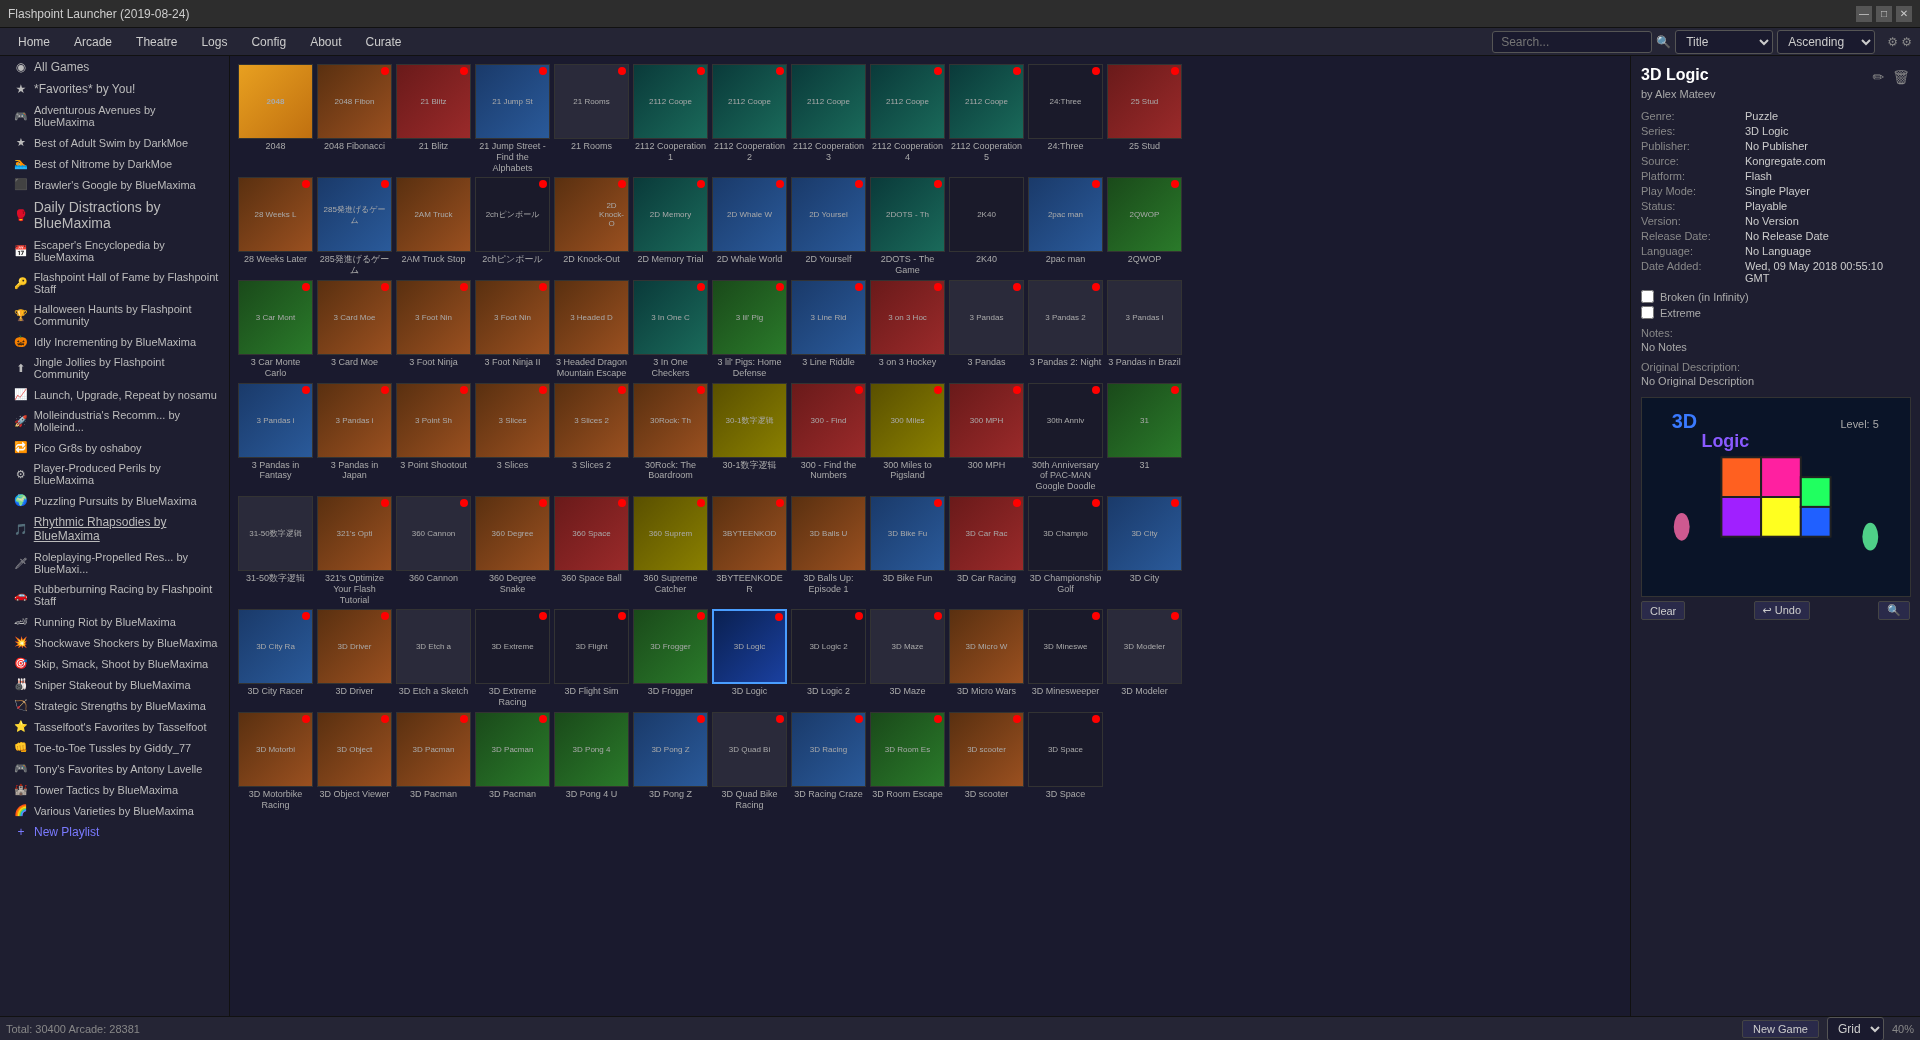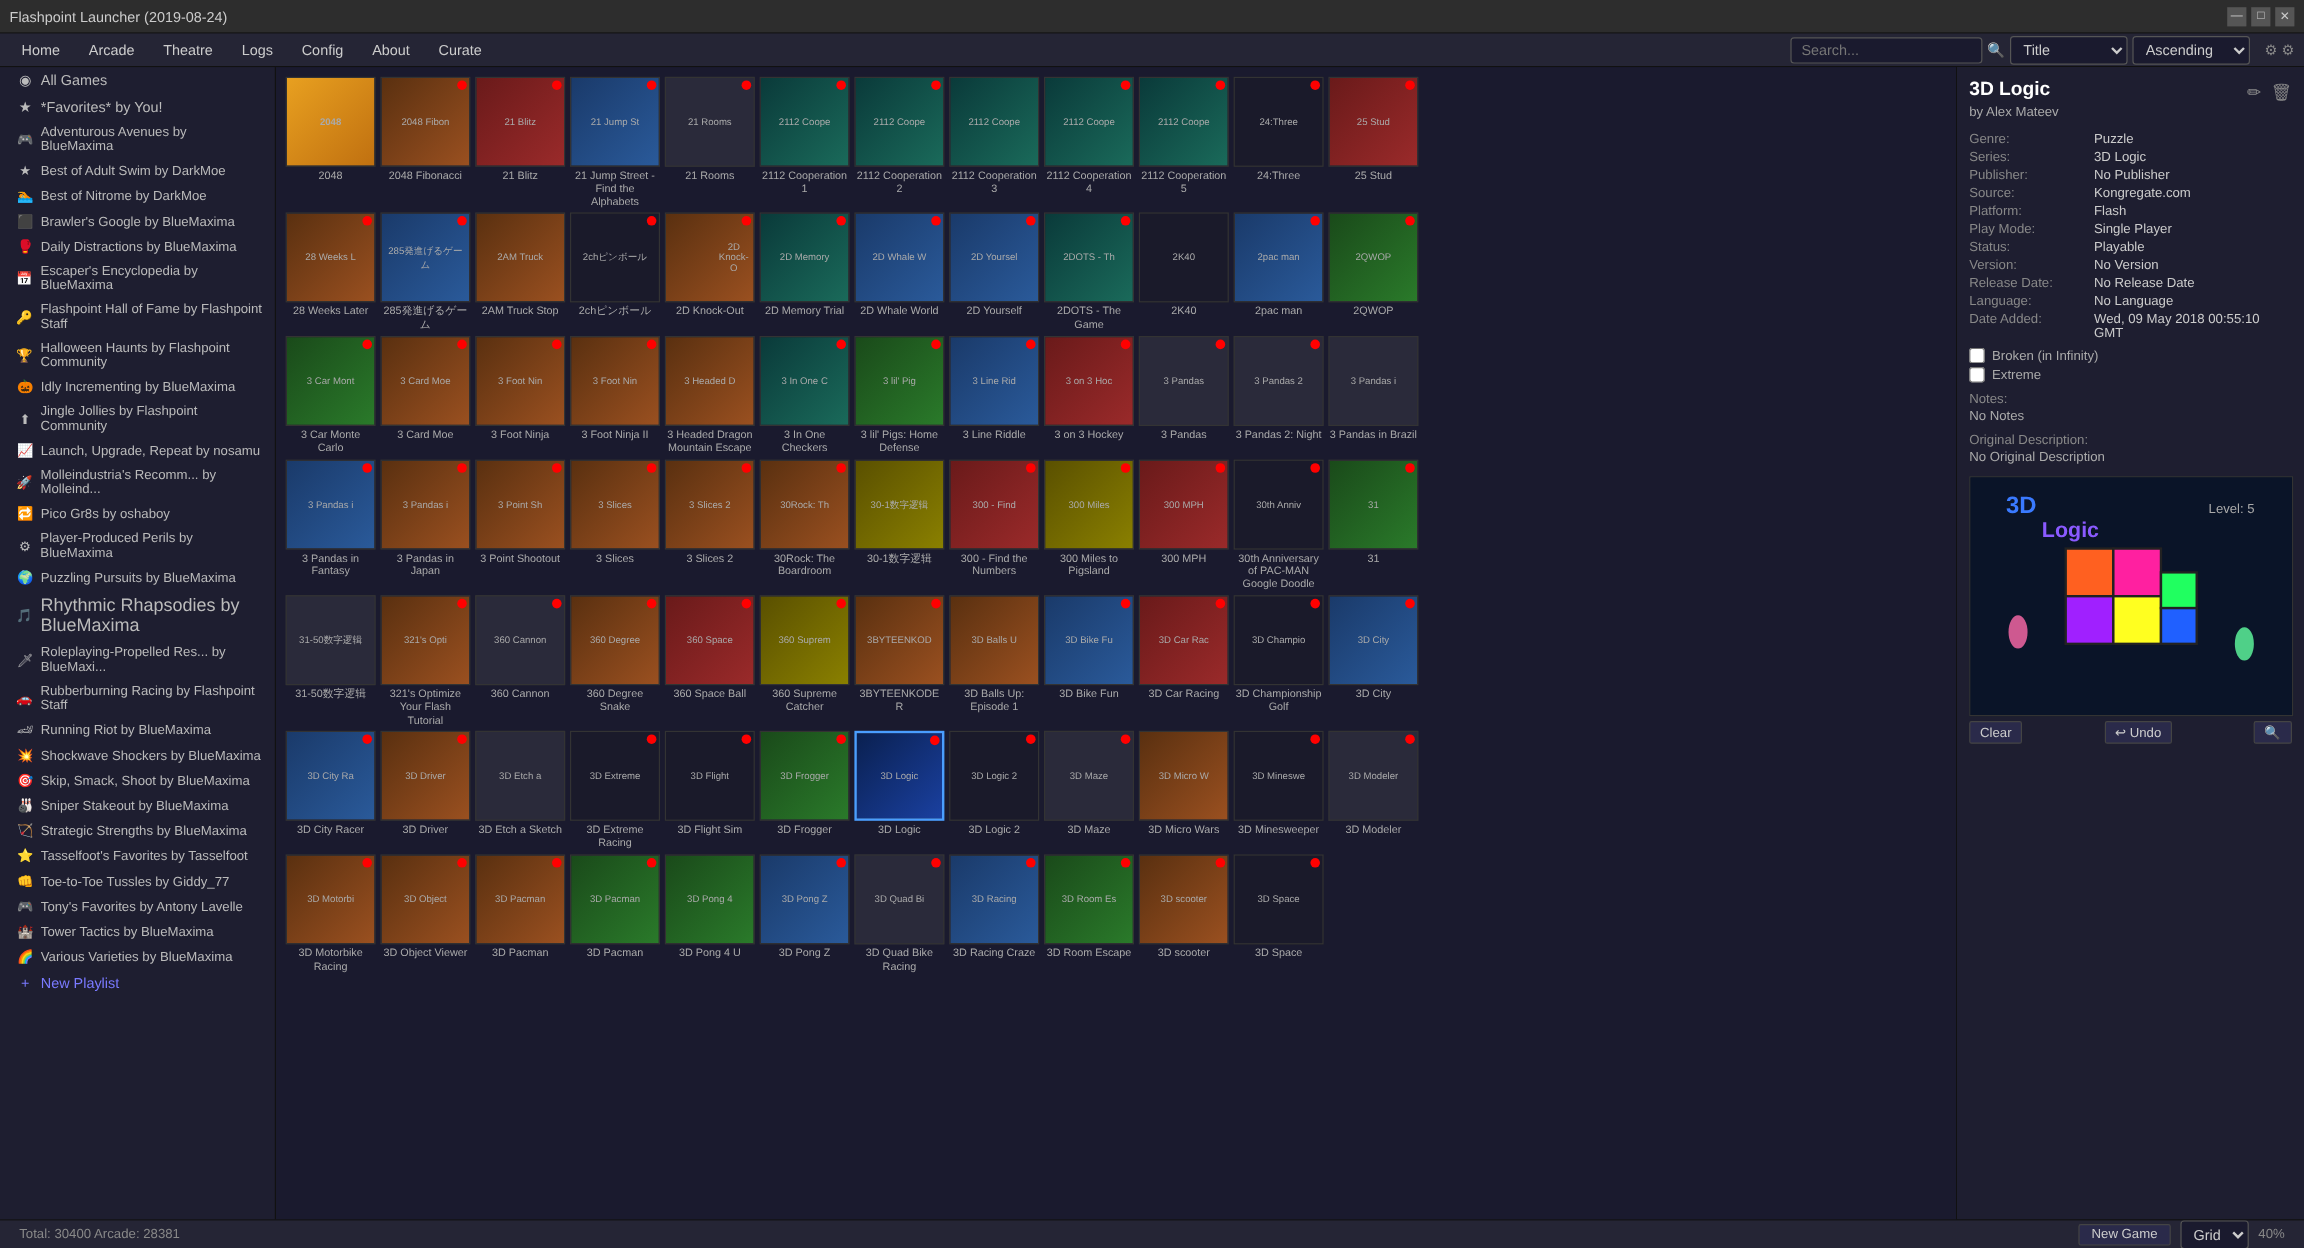--- a/index.html
+++ b/index.html
@@ -153,21 +153,21 @@
     }
     .preview-btn { background: #2a2a4a; border: 1px solid #444; color: #ccc; padding: 2px 8px; font-size: 11px; cursor: pointer; border-radius: 2px; }
 
     
     #statusbar {
       height: 24px;
       background: #252535;
       border-top: 1px solid #111;
       display: flex;
       align-items: center;
-      padding: 0 16px;
+      padding: 0 6px;
       justify-content: space-between;
       font-size: 11px;
       color: #888;
     }
     .statusbar-right { display: flex; gap: 8px; align-items: center; }
     .status-btn { background: #2a2a4a; border: 1px solid #444; color: #ccc; padding: 2px 10px; font-size: 11px; cursor: pointer; border-radius: 2px; }
     .panel-icon-btn { background: none; border: none; color: #888; cursor: pointer; font-size: 14px; }
 
     
     .thumb-2048 { background: linear-gradient(135deg, #e8a020, #c07010); color: #fff; font-size: 24px; font-weight: bold; }
@@ -246,21 +246,21 @@
         <div class="sidebar-item">
           <span class="icon" style="font-size: 11px;">🏊</span>
           <span style="font-size: 11px;">Best of Nitrome by DarkMoe</span>
         </div>
         <div class="sidebar-item">
           <span class="icon" style="font-size: 11px;">⬛</span>
           <span style="font-size: 11px;">Brawler's Google by BlueMaxima</span>
         </div>
         <div class="sidebar-item">
           <span class="icon" style="font-size: 11px;">🥊</span>
-          <span style="font-size: 11px;">Daily Distractions by BlueMaxima</span>
+          <span style="font-size: 14px;">Daily Distractions by BlueMaxima</span>
         </div>
         <div class="sidebar-item">
           <span class="icon" style="font-size: 11px;">📅</span>
           <span style="font-size: 11px;">Escaper's Encyclopedia by BlueMaxima</span>
         </div>
         <div class="sidebar-item">
           <span class="icon" style="font-size: 11px;">🔑</span>
           <span style="font-size: 11px;">Flashpoint Hall of Fame by Flashpoint Staff</span>
         </div>
         <div class="sidebar-item">
@@ -290,21 +290,21 @@
         <div class="sidebar-item">
           <span class="icon" style="font-size: 11px;">⚙</span>
           <span style="font-size: 11px;">Player-Produced Perils by BlueMaxima</span>
         </div>
         <div class="sidebar-item">
           <span class="icon" style="font-size: 11px;">🌍</span>
           <span style="font-size: 11px;">Puzzling Pursuits by BlueMaxima</span>
         </div>
         <div class="sidebar-item">
           <span class="icon" style="font-size: 11px;">🎵</span>
-          <span style="font-size: 15px;">Rhythmic Rhapsodies by BlueMaxima</span>
+          <span style="font-size: 12px; text-decoration: underline;">Rhythmic Rhapsodies by BlueMaxima</span>
         </div>
         <div class="sidebar-item">
           <span class="icon" style="font-size: 11px;">🗡</span>
           <span style="font-size: 11px;">Roleplaying-Propelled Res... by BlueMaxi...</span>
         </div>
         <div class="sidebar-item">
           <span class="icon" style="font-size: 11px;">🚗</span>
           <span style="font-size: 11px;">Rubberburning Racing by Flashpoint Staff</span>
         </div>
         <div class="sidebar-item">

